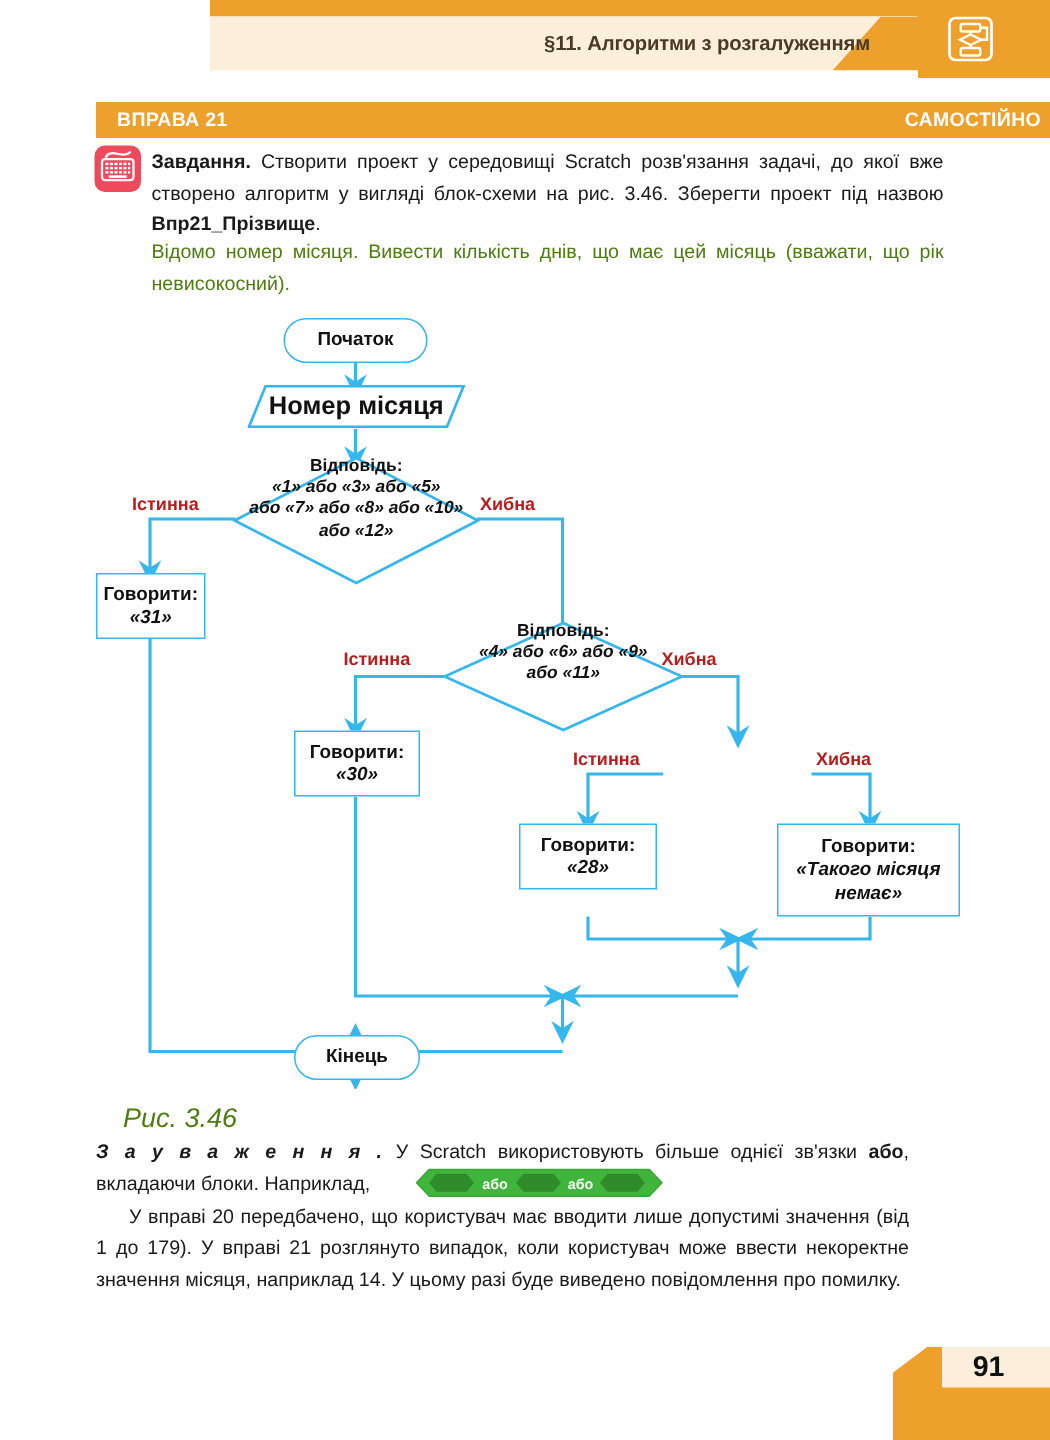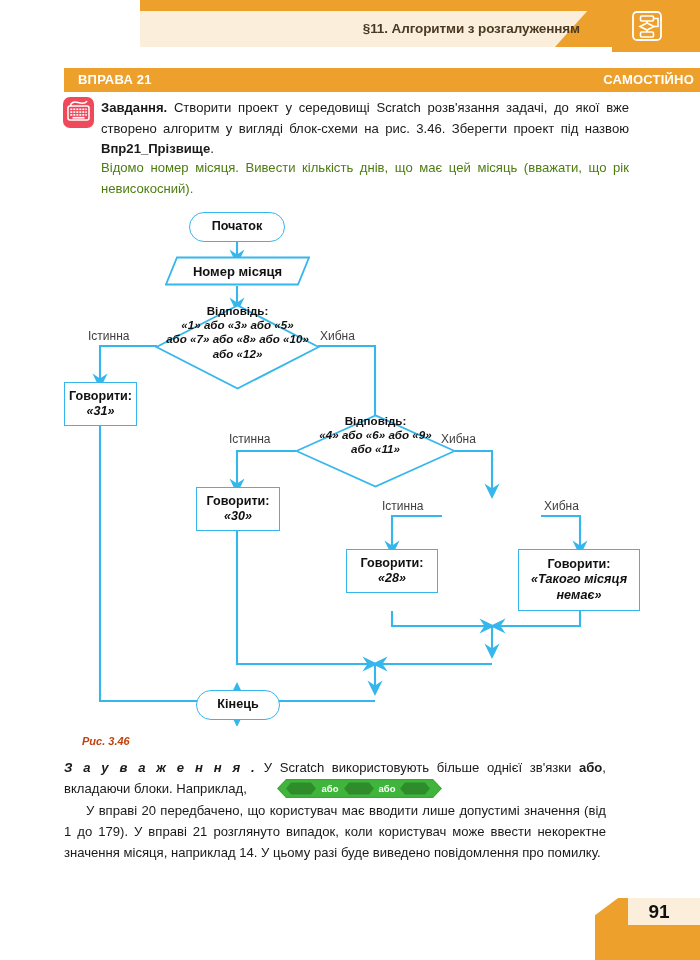--- a/index.html
+++ b/index.html
@@ -142,21 +142,21 @@
     font-weight: bold;
     color: #111111;
   }
   .fc-terminal { border-radius: 16px; }
   .fc-process  { border-radius: 0; }
   .fc-node .val { font-style: italic; }
 
   .fc-io {
     position: absolute;
     box-sizing: border-box;
-    font-size: 13px;
+    font-size: 17px;
     font-weight: bold;
     color: #111111;
     display: flex;
     align-items: center;
     justify-content: center;
   }
   .fc-io .io-shape {
     position: absolute;
     left: 0; top: 0;
     width: 100%; height: 100%;
@@ -180,33 +180,33 @@
     font-size: 11.6px;
     line-height: 14.2px;
     font-weight: bold;
     color: #111111;
   }
   .fc-diamond .dia-label .q { font-style: italic; }
 
   .fc-edge-label {
     position: absolute;
     font-size: 12px;
+    font-weight: bold;
+    color: #b91c1c;
+    white-space: nowrap;
+  }
+
+  
+  .fig-caption {
+    position: absolute;
+    left: 82px; top: 735px;
+    font-size: 18px;
     font-weight: normal;
-    color: #404040;
-    white-space: nowrap;
-  }
-
-  
-  .fig-caption {
-    position: absolute;
-    left: 82px; top: 735px;
-    font-size: 11px;
-    font-weight: bold;
     font-style: italic;
-    color: #c2410c;
+    color: #4d7c0f;
   }
   .body-para {
     position: absolute;
     width: 542px;
     left: 64px;
     font-size: 13.1px;
     line-height: 21px;
     color: #1a1a1a;
     text-align: justify;
   }

